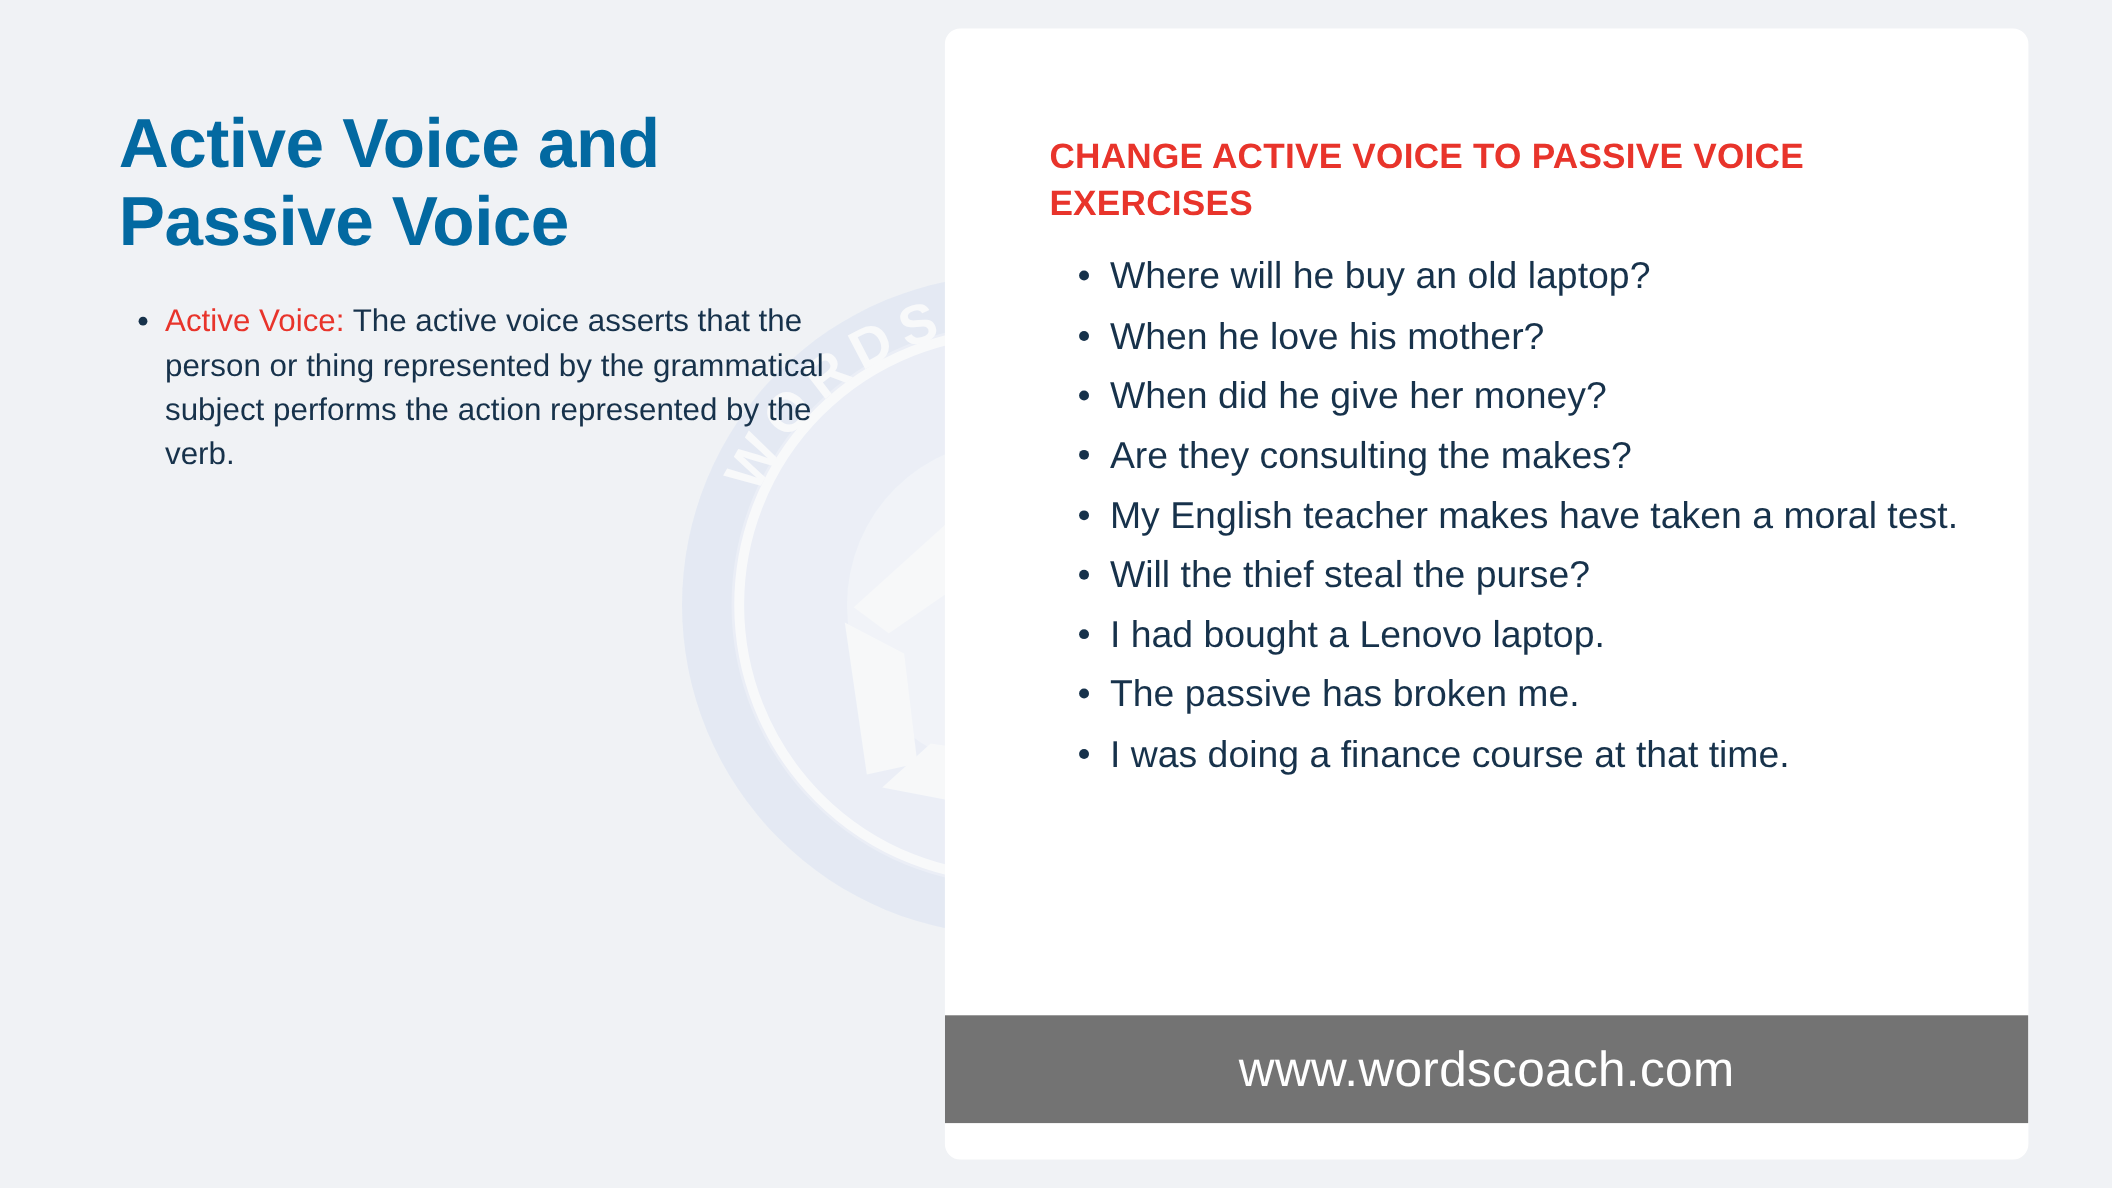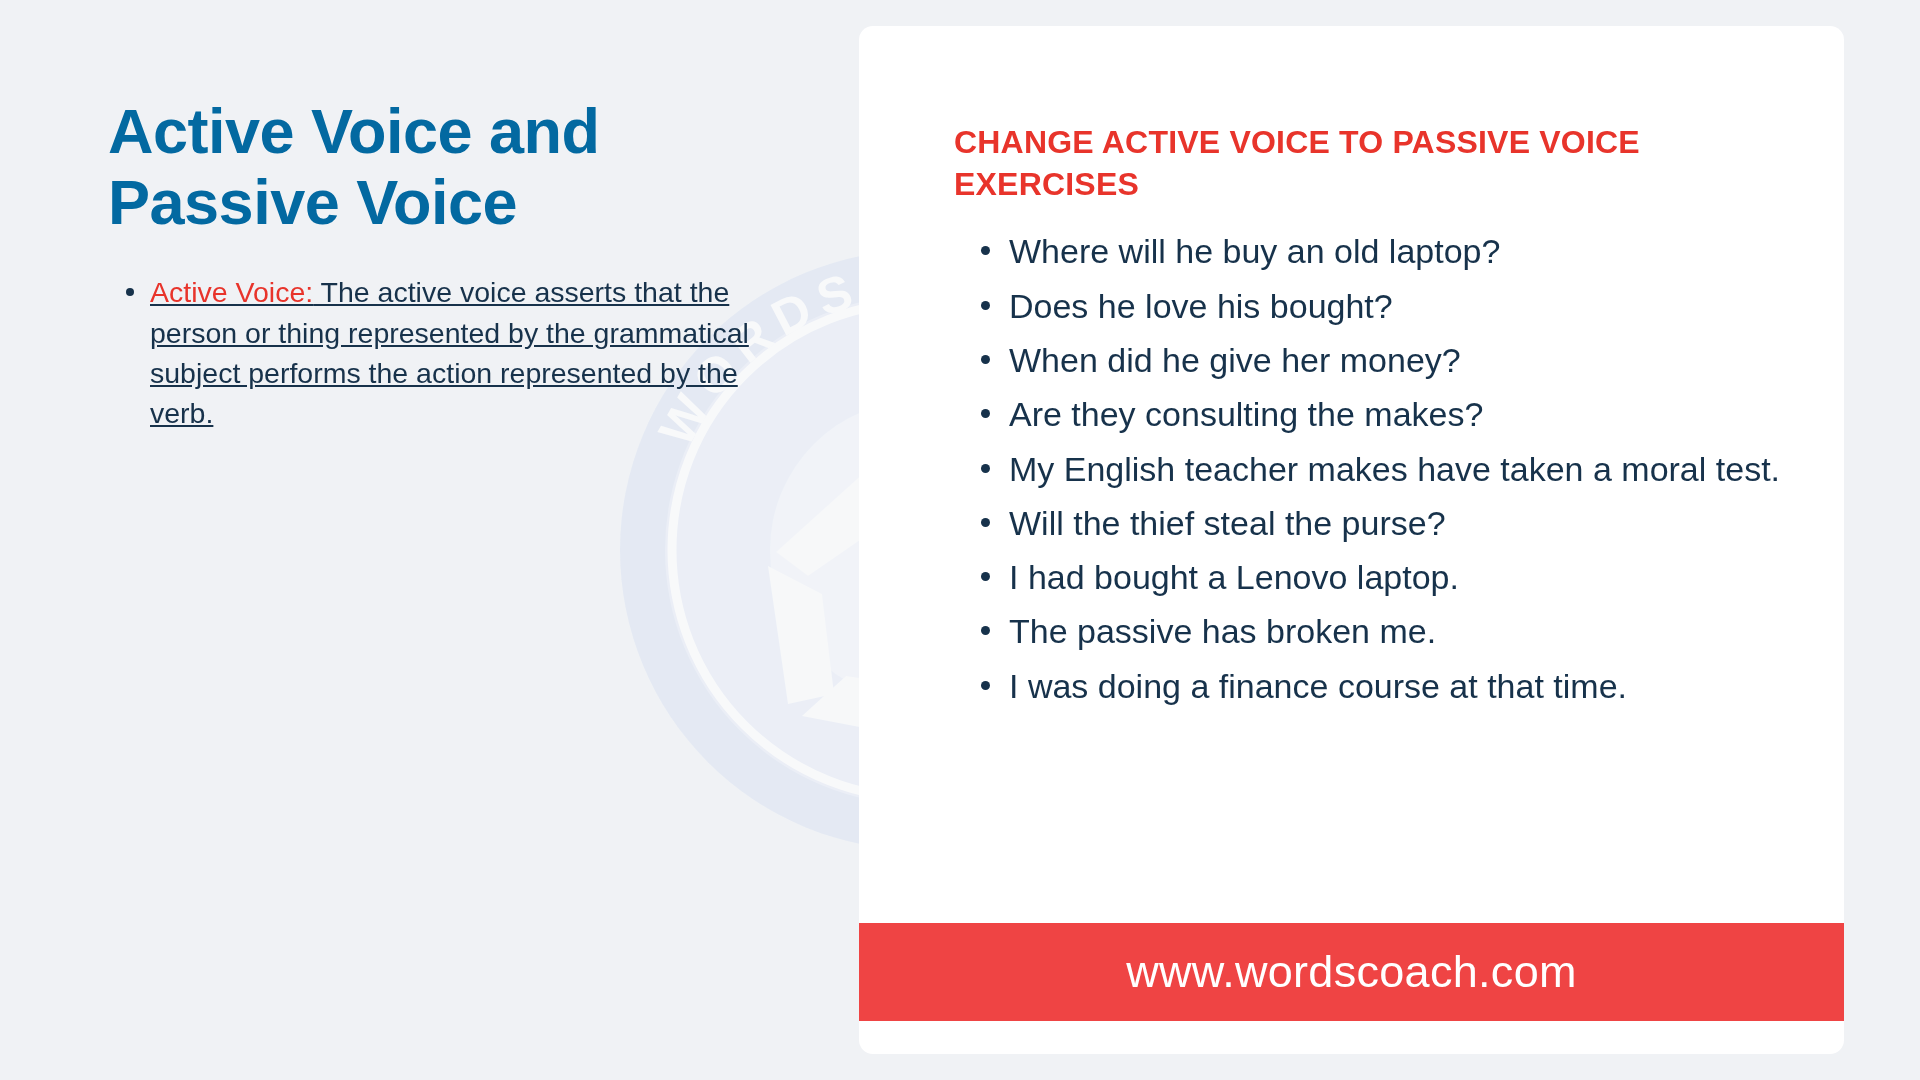--- a/index.html
+++ b/index.html
@@ -52,21 +52,20 @@
   }
 
   .left-list li {
     position: relative;
     padding-left: 42px;
     color: #17324b;
     font-size: 28.5px;
     line-height: 1.41;
     margin-bottom: 38px;
     max-width: 700px;
-    text-decoration: underline;
   }
 
   .left-list li:last-child { margin-bottom: 0; }
 
   .left-list li::before {
     content: "";
     position: absolute;
     left: 18px;
     top: 16px;
     width: 8px;
@@ -131,21 +130,21 @@
     border-radius: 50%;
     background: #17324b;
   }
 
   #site-footer {
     position: absolute;
     left: 0;
     bottom: 33px;
     width: 100%;
     height: 98px;
-    background: #ef4444;
+    background: #737373;
     display: flex;
     align-items: center;
     justify-content: center;
   }
 
   #site-footer-url {
     color: #ffffff;
     font-size: 45px;
     letter-spacing: 0.3px;
   }
@@ -186,21 +185,21 @@
 
 </div>
 
 <div id="exercise-card">
   <div id="card-inner">
 
     <h2 id="card-heading">CHANGE ACTIVE VOICE TO PASSIVE VOICE EXERCISES</h2>
 
     <ul id="exercise-list">
       <li>Where will he buy an old laptop?</li>
-      <li>Does he love his bought?</li>
+      <li>When he love his mother?</li>
       <li>When did he give her money?</li>
       <li>Are they consulting the makes?</li>
       <li>My English teacher makes have taken a moral test.</li>
       <li>Will the thief steal the purse?</li>
       <li>I had bought a Lenovo laptop.</li>
       <li>The passive has broken me.</li>
       <li>I was doing a finance course at that time.</li>
     </ul>
 
     <div id="site-footer">

